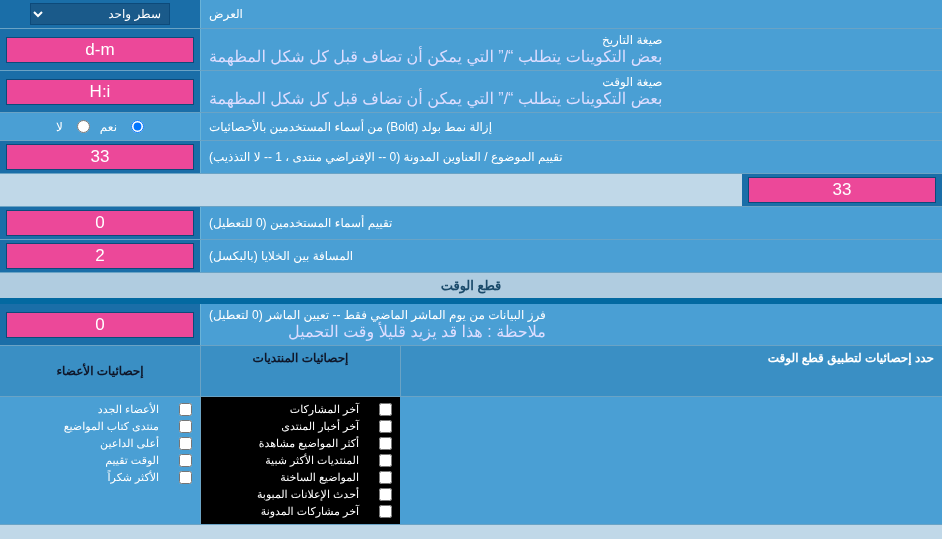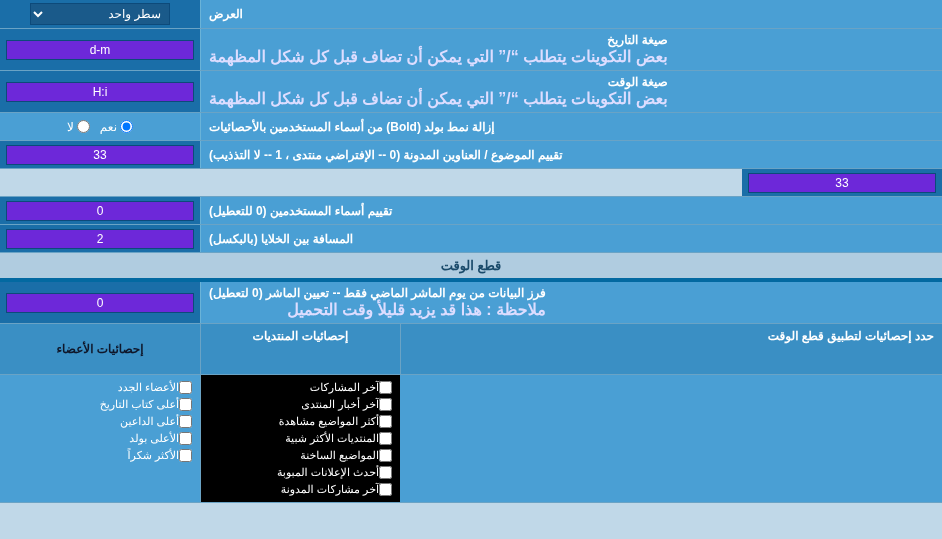--- a/index.html
+++ b/index.html
@@ -21,47 +21,46 @@
     .label-cell {
       background: #4a9fd4;
       color: #fff;
       padding: 4px 8px;
       display: flex;
       align-items: center;
       justify-content: flex-end;
       text-align: right;
       flex: 1;
       border-left: 1px solid #6ab3d8;
-      font-weight: bold;
     }
 
     .label-cell small {
       font-size: 16px;
       display: block;
       color: #ddf;
     }
 
     .input-cell {
       background: #1a6ea8;
       display: flex;
       align-items: center;
       justify-content: center;
       padding: 3px 6px;
       min-width: 200px;
       width: 200px;
     }
 
     .input-cell input[type="text"] {
-      background: #6d28d9;
+      background: #ec4899;
       border: 1px solid #0d4a7a;
       color: #fff;
       text-align: center;
       padding: 2px 6px;
       width: 100%;
-      font-size: 12px;
+      font-size: 17px;
       direction: ltr;
     }
 
     .select-cell {
       background: #1a6ea8;
       display: flex;
       align-items: center;
       justify-content: center;
       padding: 3px 6px;
       min-width: 200px;
@@ -87,44 +86,44 @@
       min-width: 200px;
       width: 200px;
       gap: 10px;
       direction: rtl;
       color: #fff;
     }
 
     .radio-cell label {
       display: flex;
       align-items: center;
-      gap: 3px;
+      gap: 14px;
       font-size: 12px;
       cursor: pointer;
     }
 
     .section-header {
       background: #b0cce0;
       color: #1a4a6a;
       font-weight: bold;
       text-align: center;
       padding: 5px 8px;
-      border-bottom: 4px solid #0369a1;
+      border-bottom: 6px solid #0369a1;
       font-size: 13px;
     }
 
     .stats-section {
       background: #4a9fd4;
       border-bottom: 1px solid #6aa3c5;
     }
 
     .checkbox-item {
       display: flex;
       align-items: flex-end;
-      gap: 0;
+      gap: 20px;
       padding: 2px 0;
       direction: rtl;
       font-size: 11px;
       color: #fff;
     }
 
     .checkbox-item input[type="checkbox"] {
       cursor: pointer;
     }
 
@@ -235,21 +234,21 @@
     <input type="text" value="0" style="">
   </div>
 </div>
 
 <div class="stats-section">
 
   <div style="display:flex; direction:rtl; border-bottom:1px solid #6aa3c5;">
     <div style="flex:1; background:#3a8fc4; color:#fff; font-weight:bold; padding:5px 8px; text-align:right; border-left:1px solid #6aa3c5;">
       <span>حدد إحصائيات لتطبيق قطع الوقت</span>
     </div>
-    <div style="background:#3a8fc4; color:#ffffff; font-weight:bold; padding:5px 12px; text-align:center; width:200px; border-left:1px solid #6aa3c5;">
+    <div style="background:#3a8fc4; color:#0f172a; font-weight:bold; padding:5px 12px; text-align:center; width:200px; border-left:1px solid #6aa3c5;">
       <span>إحصائيات المنتديات</span>
     </div>
     <div style="background:#3a8fc4; color:#0f172a; font-weight:bold; padding:18px 8px; text-align:center; width:200px;">
       <span>إحصائيات الأعضاء</span>
     </div>
   </div>
 
   <div style="display:flex; direction:rtl;">
 
     <div style="flex:1; background:#4a9fd4; padding:4px 8px;"></div>
@@ -285,29 +284,29 @@
       </div>
     </div>
 
     <div style="background:#4a9fd4; width:200px; padding:4px 8px;">
       <div class="checkbox-item">
         <input type="checkbox" style="">
         <span>الأعضاء الجدد</span>
       </div>
       <div class="checkbox-item">
         <input type="checkbox" style="">
-        <span>أعلى كتاب التاريخ</span>
+        <span>منتدى كتاب المواضيع</span>
       </div>
       <div class="checkbox-item">
         <input type="checkbox" style="">
         <span>أعلى الداعين</span>
       </div>
       <div class="checkbox-item">
         <input type="checkbox" style="">
-        <span>الأعلى بولد</span>
+        <span>الوقت تقييم</span>
       </div>
       <div class="checkbox-item">
         <input type="checkbox" style="">
         <span>الأكثر شكراً</span>
       </div>
     </div>
   </div>
 </div>
 
 </body></html>

